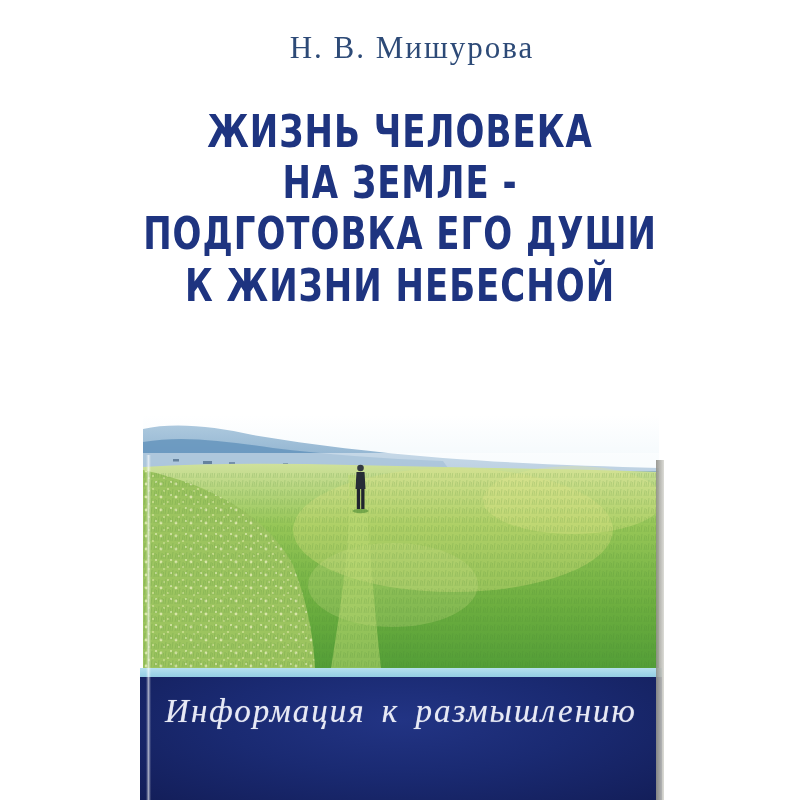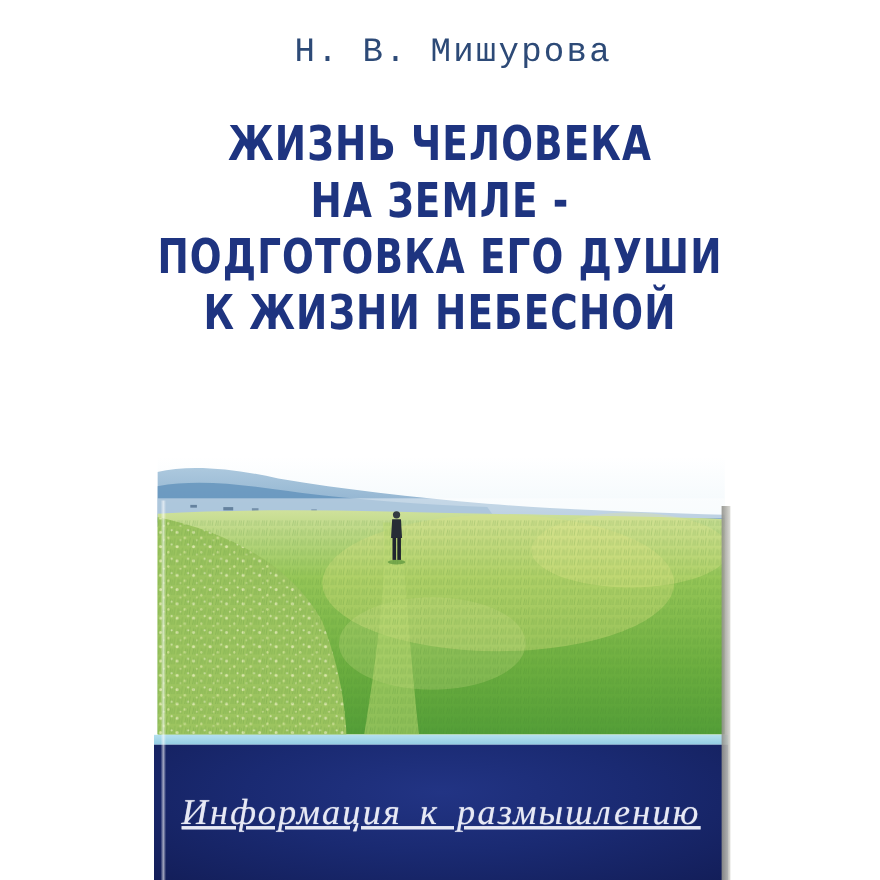--- a/index.html
+++ b/index.html
@@ -4,21 +4,21 @@
 <style>
   html,body{margin:0;padding:0;background:#ffffff;}
   #screen{
     position:relative;width:800px;height:800px;margin:0 auto;
     background:#ffffff;overflow:hidden;
     font-family:"Liberation Serif", serif;
   }
   .author{
     position:absolute;top:30px;left:0;right:0;
     text-align:center;
-    font-family:Liberation Mono, monospace;
+    font-family:Liberation Serif, serif;
     font-size:31px;letter-spacing:2px;
     color:#2d4a77;
     padding-left:24px;
   }
   .title-block{
     position:absolute;top:106px;left:0;right:0;
     text-align:center;
     transform:scaleY(1.28);transform-origin:top center;
     color:#1e3480;
     font-family:"DejaVu Sans", "Liberation Sans", sans-serif;
@@ -32,28 +32,27 @@
   }
   .cyan-strip{
     position:absolute;left:140px;top:668px;width:522px;height:9px;
     background:linear-gradient(to bottom,#b5e0ef,#93cde3);
   }
   .navy-band{
     position:absolute;left:140px;top:677px;width:522px;height:123px;
     background:radial-gradient(ellipse at 50% 35%, #223484 0%, #1a2a72 48%, #131e59 100%);
   }
   .tagline{
-    position:absolute;top:44px;left:0;right:0;
+    position:absolute;top:16px;left:0;right:0;
     text-align:center;
     font-family:"Liberation Serif", serif;
     font-style:italic;
     font-size:33px;letter-spacing:2px;word-spacing:6px;
     color:#e7e9f5;
     text-shadow:0 0 1px rgba(230,233,245,0.6);
-    text-decoration:underline;
   }
   .spine-highlight{
     position:absolute;left:146px;top:455px;width:5px;height:345px;
     background:linear-gradient(to right, rgba(255,255,255,0), rgba(255,255,255,0.75), rgba(255,255,255,0));
     opacity:.8;
   }
   .right-edge{
     position:absolute;left:656px;top:460px;width:8px;height:340px;
     background:linear-gradient(to right,#8f8f89,#b8b8b2 60%,#d8d8d2);
     opacity:.9;

